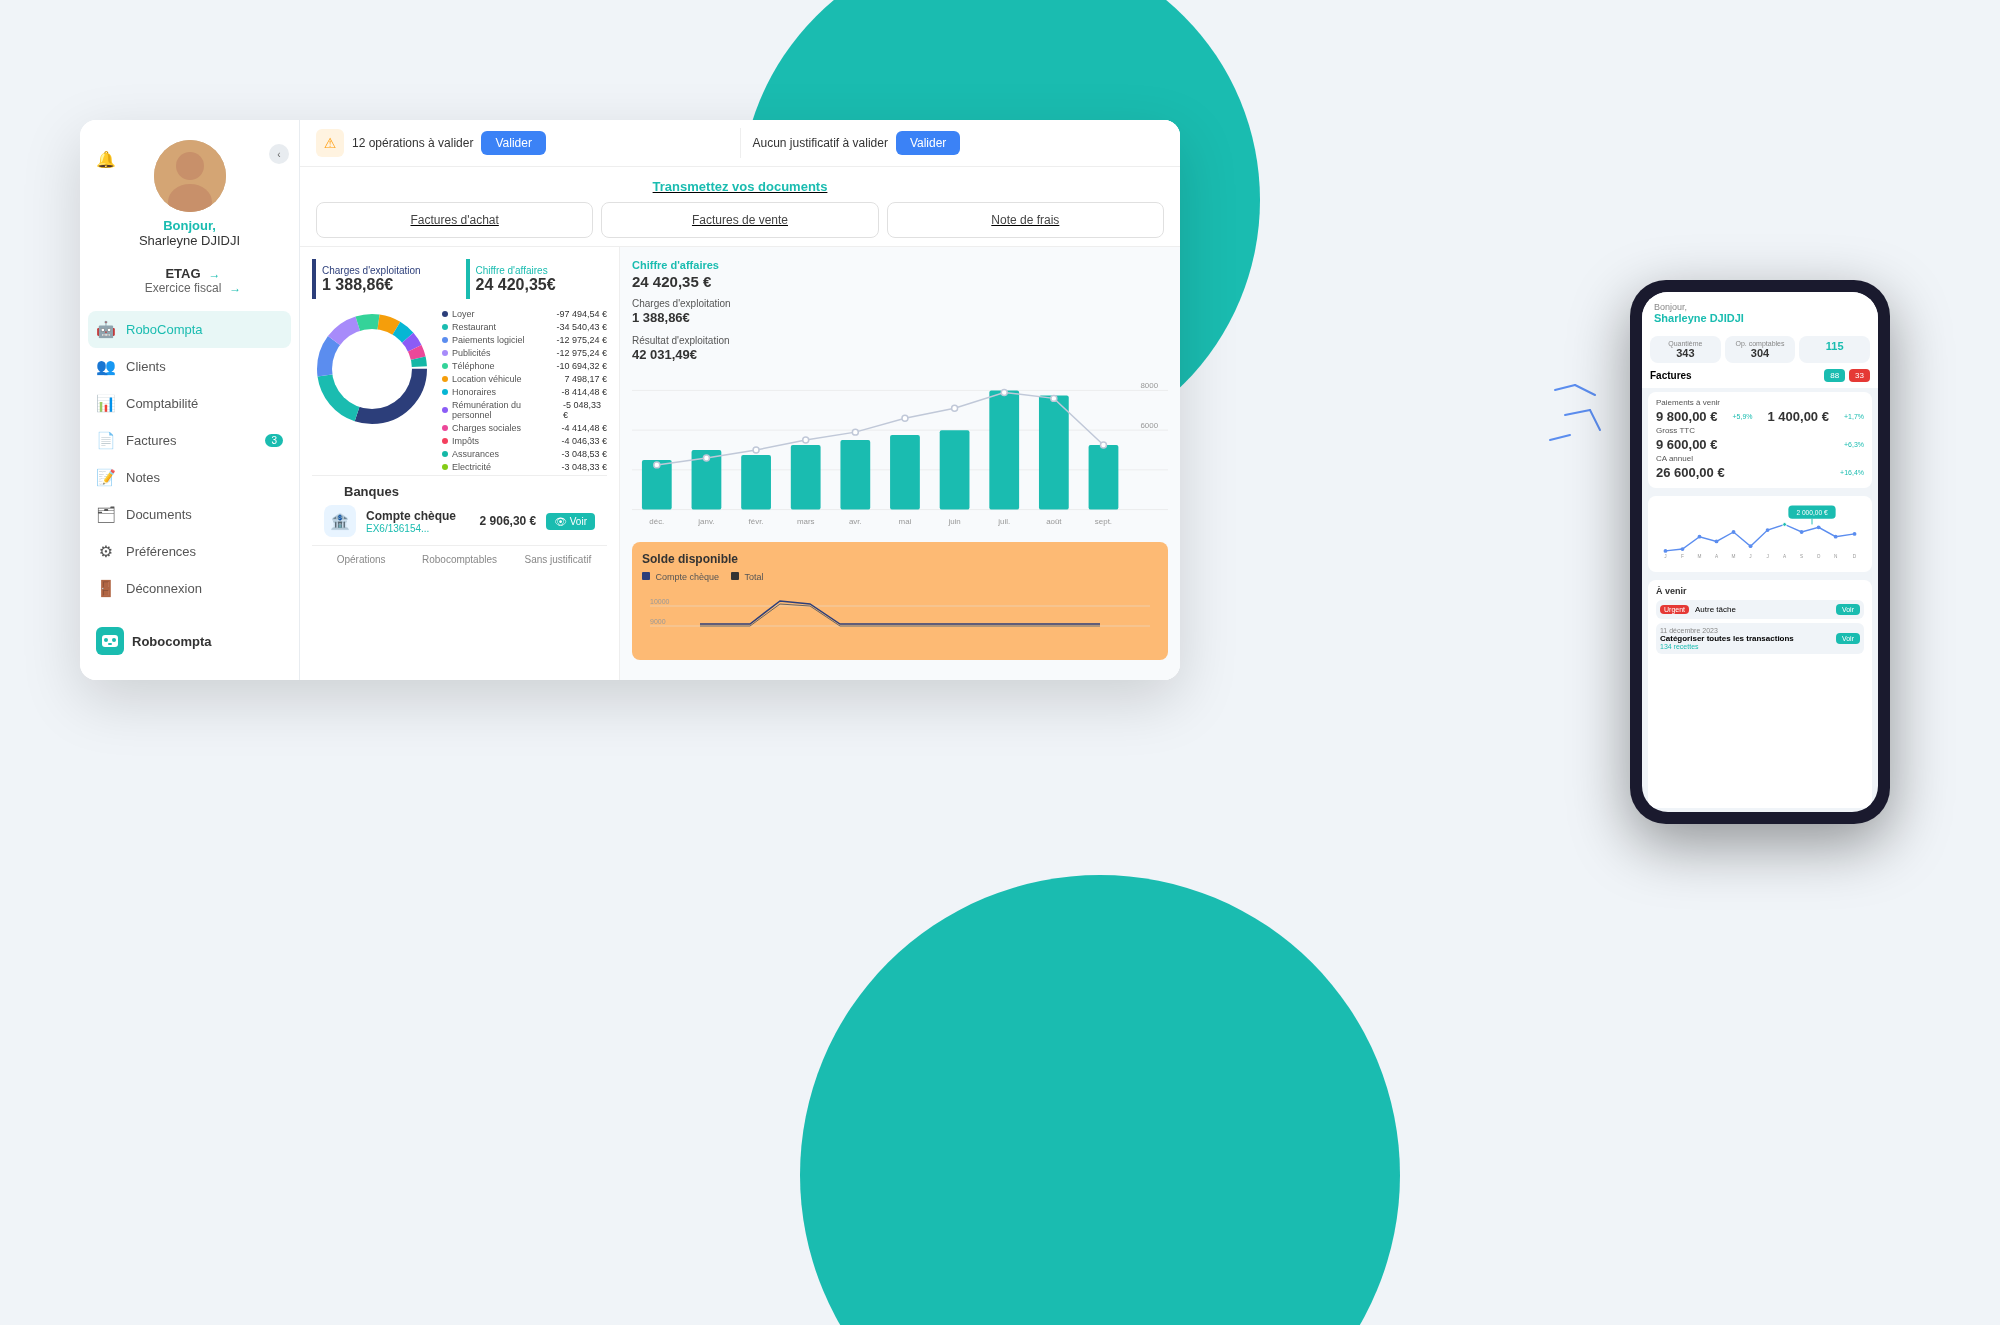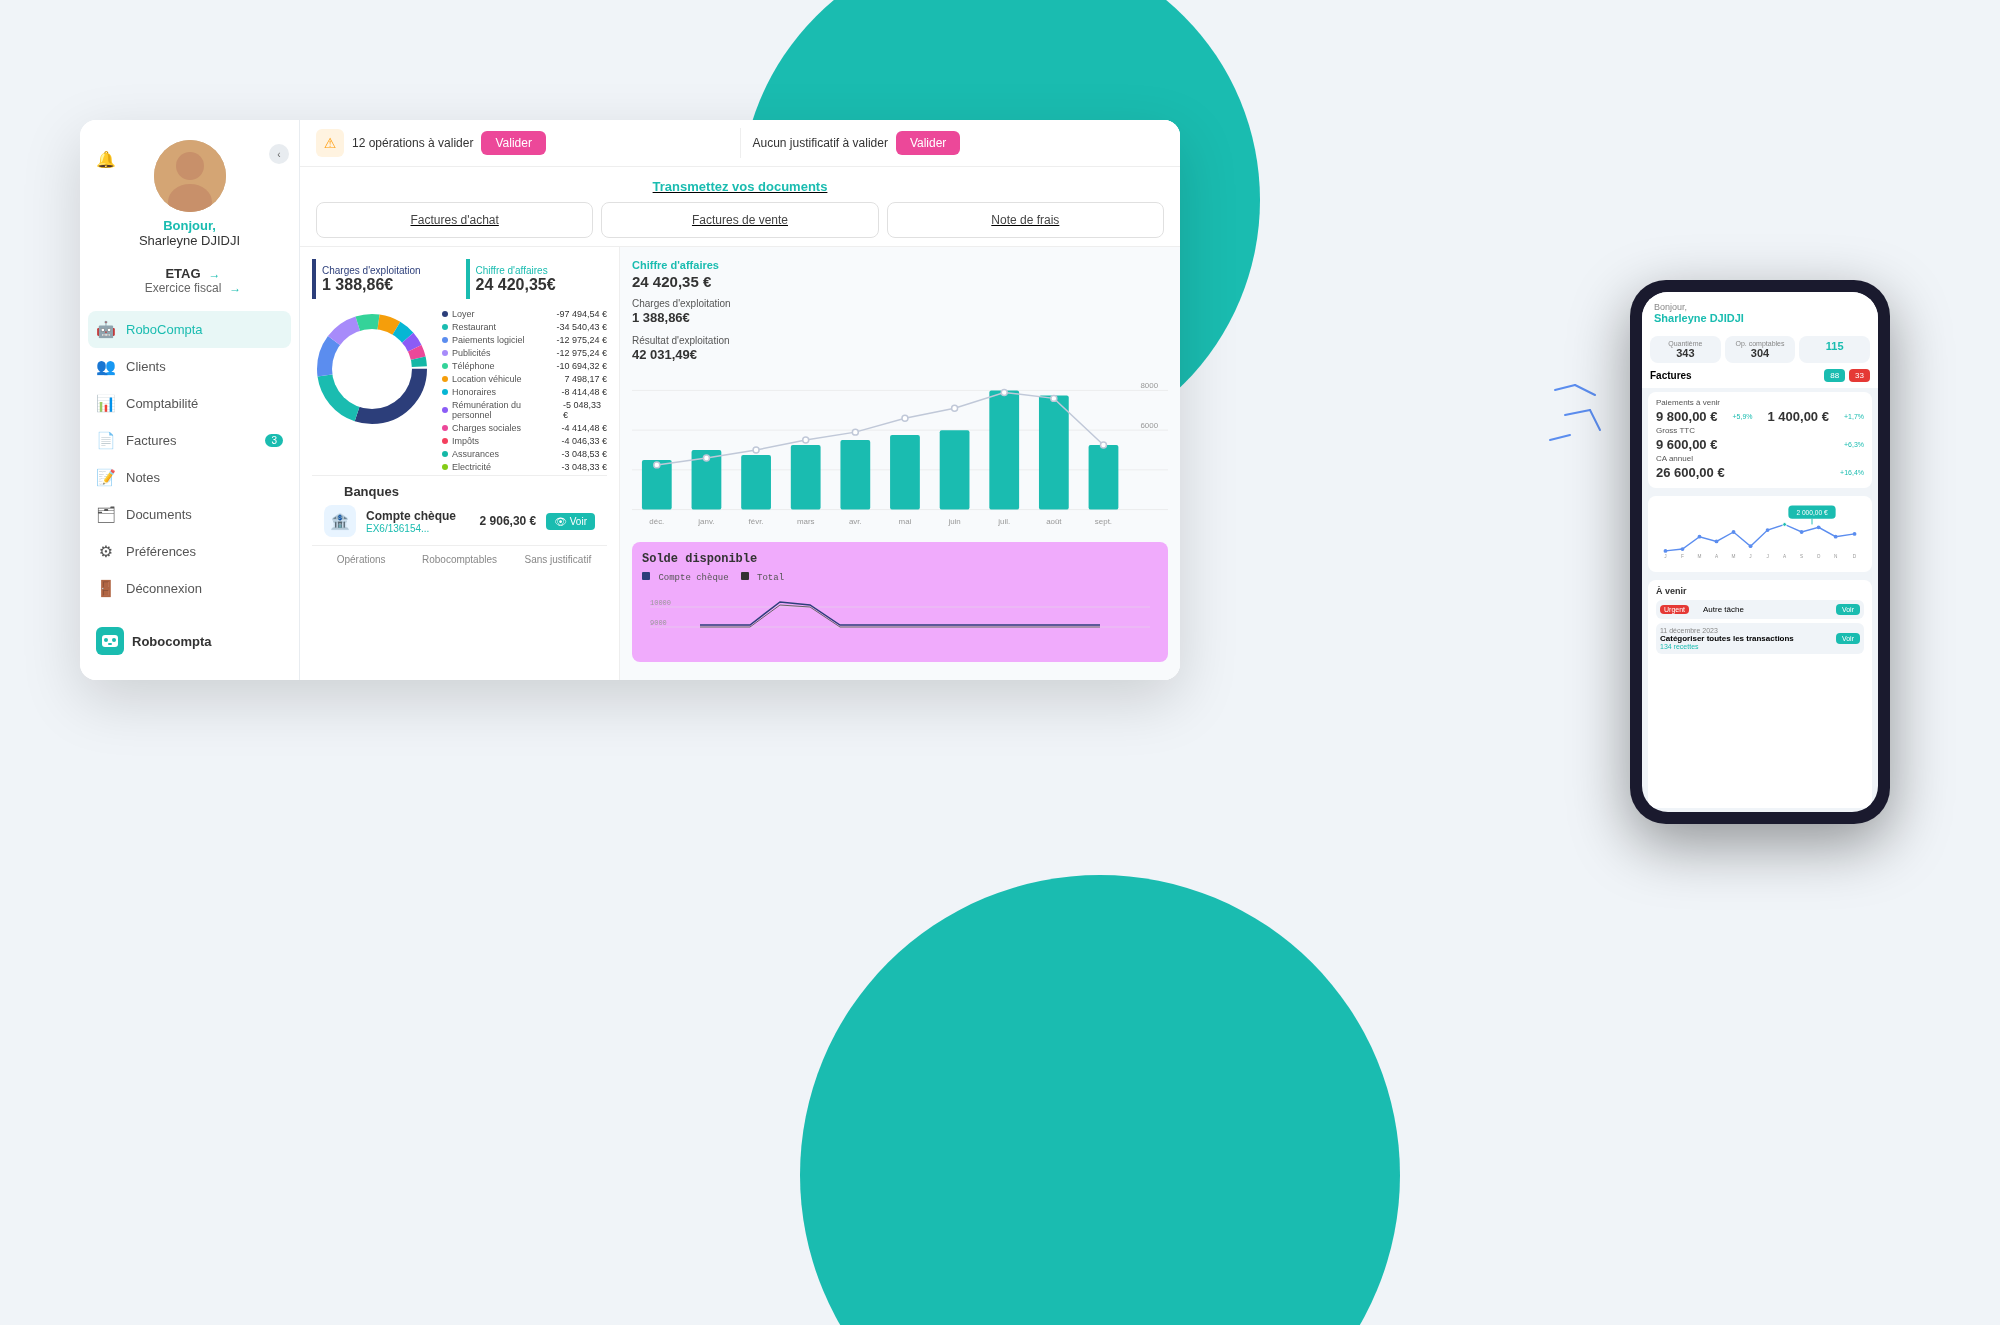--- a/index.html
+++ b/index.html
@@ -247,21 +247,21 @@
       height: 28px;
       background: #fff3e0;
       border-radius: 6px;
       display: flex;
       align-items: center;
       justify-content: center;
       color: #ff9800;
       font-size: 14px;
     }
     .validate-btn {
-      background: #ec4899;
+      background: #3b82f6;
       color: white;
       border: none;
       border-radius: 6px;
       padding: 5px 14px;
       font-size: 12px;
       cursor: pointer;
     }
     .alert-divider {
       width: 1px;
       height: 30px;
@@ -485,24 +485,23 @@
 
     
     .bar-chart-area {
       width: 100%;
       height: 160px;
     }
 
     
     .solde-section {
       margin-top: 8px;
-      background: #f0abfc;
+      background: #fdba74;
       border-radius: 8px;
       padding: 10px;
-      font-family: Liberation Mono, monospace;
     }
     .solde-title { font-size: 12px; font-weight: 700; color: #333; margin-bottom: 6px; }
     .solde-legend {
       display: flex;
       gap: 12px;
       font-size: 9px;
       color: #555;
       margin-bottom: 4px;
     }
     .legend-square {
@@ -588,21 +587,21 @@
       background: white;
       margin: 4px 6px;
       border-radius: 8px;
       padding: 6px 8px;
       flex: 1;
     }
     .phone-task-title { font-size: 9px; font-weight: 700; color: #333; margin-bottom: 4px; }
     .phone-task-item {
       display: flex;
       align-items: center;
-      gap: 14px;
+      gap: 6px;
       padding: 4px;
       background: #f0f4f8;
       border-radius: 6px;
       margin-bottom: 4px;
       font-size: 8px;
     }
     .urgent-badge { background: #e53935; color: white; border-radius: 4px; padding: 1px 4px; font-size: 7px; }
     .phone-voir-btn { background: #1abcb0; color: white; border: none; border-radius: 4px; padding: 2px 6px; font-size: 7px; margin-left: auto; }
   </style>
 </head>

